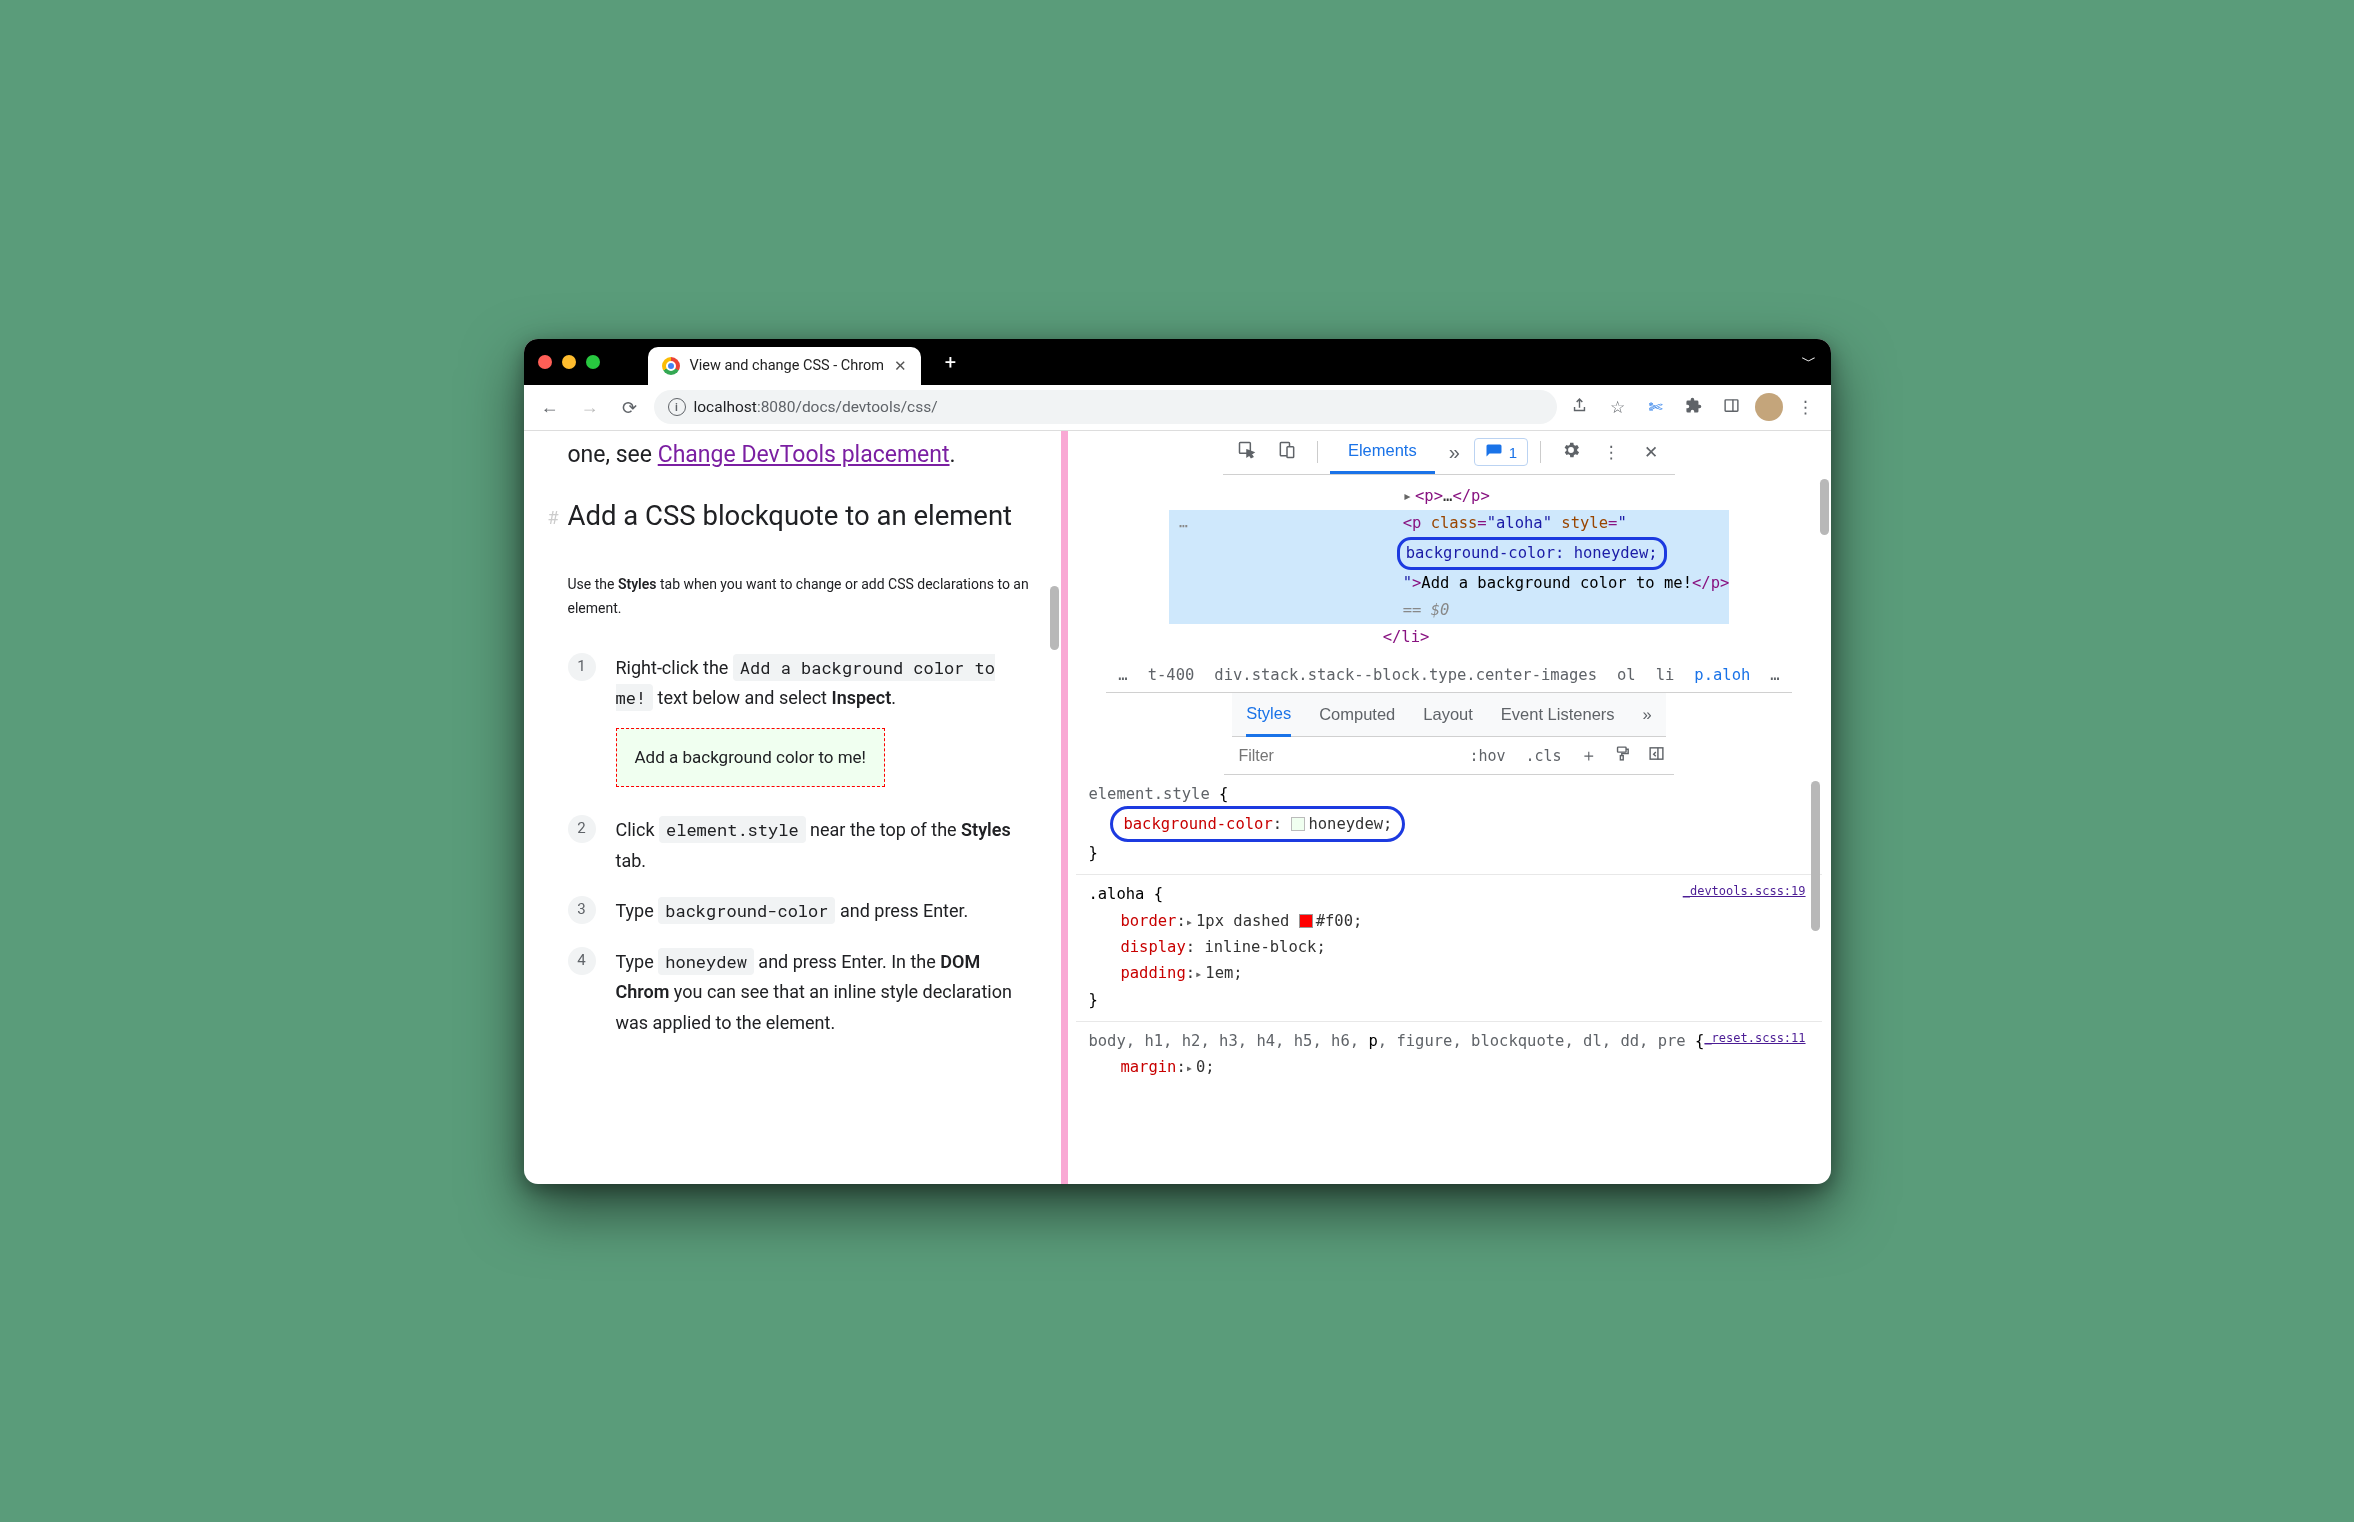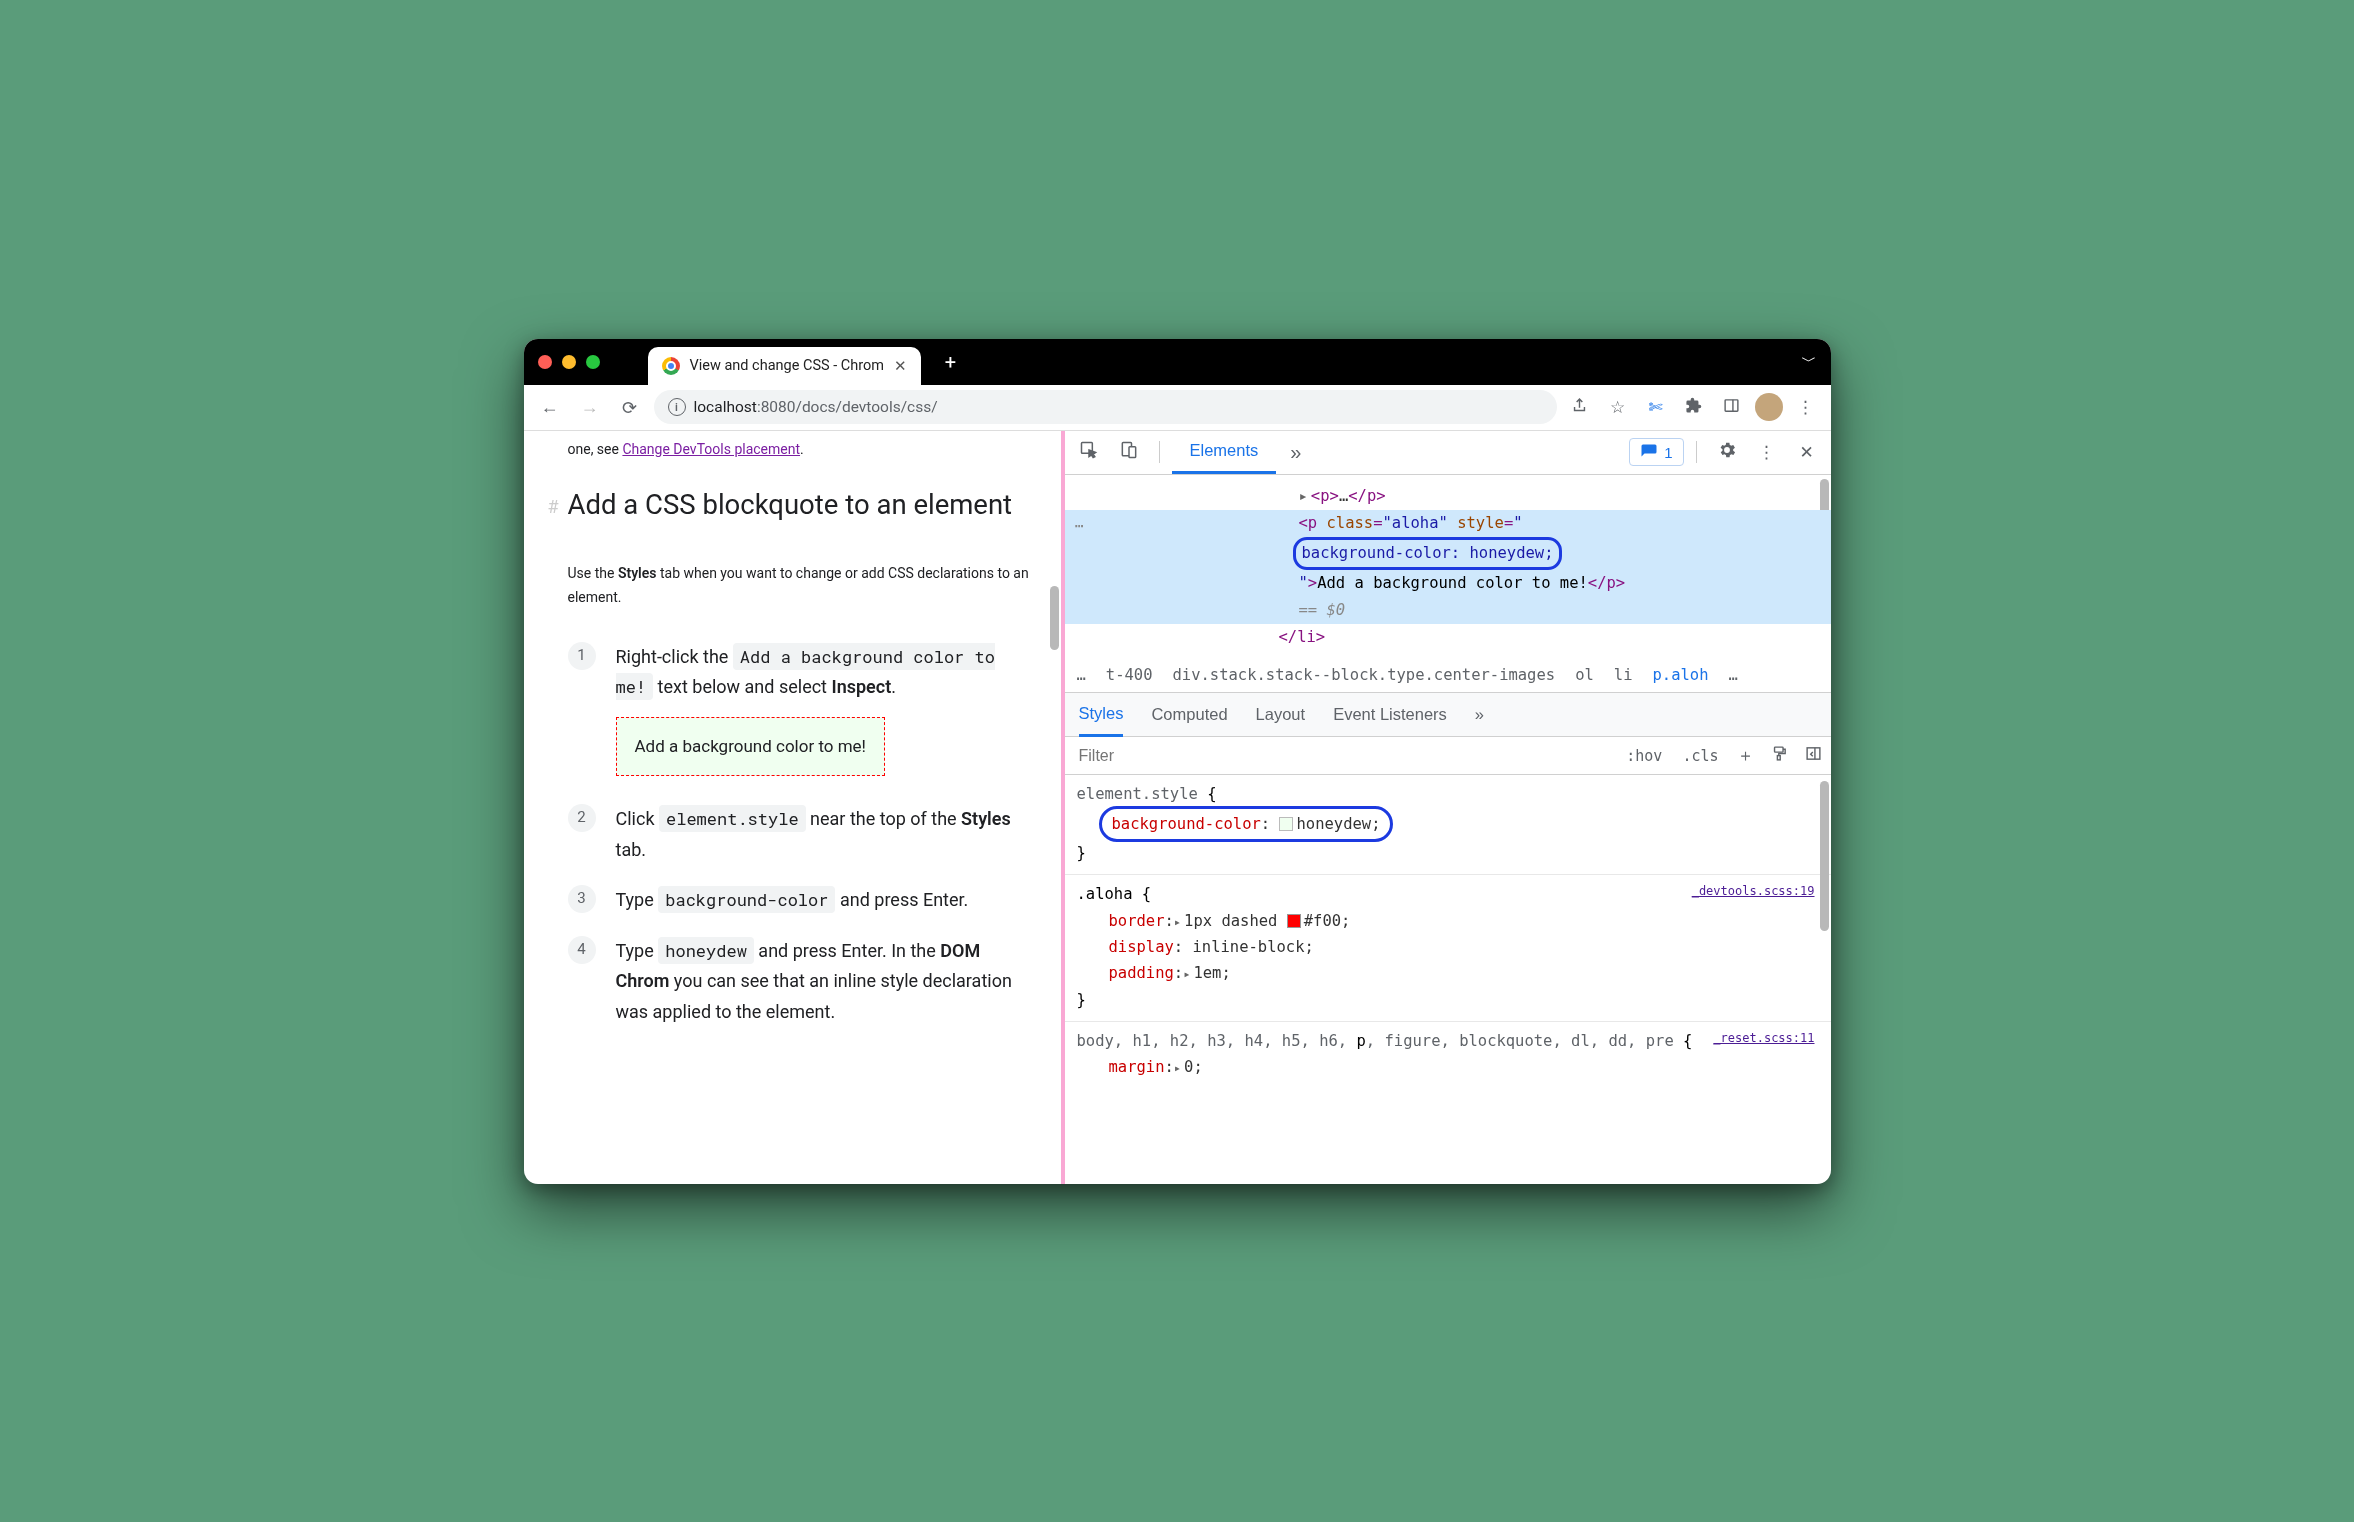--- a/index.html
+++ b/index.html
@@ -73,21 +73,21 @@
 .avatar { width:28px; height:28px; border-radius:50%; background:#c4a57b; }
 
 .content { display: flex; height: calc(100% - 92px); }
 .page {
   width: 537px; padding: 10px 30px 0 44px;
   color:#202124; overflow:hidden;
   font-family: Roboto, -apple-system, sans-serif;
   position: relative;
 }
 .page-scroll-thumb { position:absolute; right:2px; top:155px; width:9px; height:64px; background:#b8b8b8; border-radius:5px; }
-.page .line1 { font-size:14px; }
+.page .line1 { font-size:23px; }
 .page a { color:#7b1fa2; text-decoration:underline; }
 .page h2 { font-size:27.5px; font-weight:400; margin: 30px 0 40px; line-height:1.3; position:relative; }
 .page h2::before { content:"#"; position:absolute; left:-20px; color:#ccc; font-size:18px; top:8px; }
 .page .intro { font-size:14px; line-height:1.7; margin-bottom:32px; }
 .page ol { list-style:none; counter-reset:step; }
 .page li { counter-increment:step; position:relative; padding-left:48px; margin-bottom:20px; font-size:18px; line-height:1.7; }
 .page li::before {
   content:counter(step); position:absolute; left:0; top:0;
   width:28px; height:28px; border-radius:50%; background:#f1f3f4;
   display:flex; align-items:center; justify-content:center;
@@ -98,25 +98,26 @@
   background:#f1f3f4; padding:2px 7px; border-radius:4px;
   font-family: "Roboto Mono", Menlo, monospace; font-size:17px;
 }
 .demo-box {
   border:1.5px dashed #f00; background:#f0fff0;
   padding:14px 18px; margin:14px 0 8px 0;
   font-size:17px; display:inline-block;
 }
 
 .devtools {
-  flex:1; border-left:4px solid #f9a8d4;
+  flex:1; border-left:7px solid #f9a8d4;
   display:flex; flex-direction:column;
   font-family: Menlo, Consolas, monospace;
   font-size:15px; color:#333;
   position:relative;
+  align-items:center;
 }
 .dt-header {
   height:44px; display:flex; align-items:center;
   border-bottom:1px solid #d0d0d0;
   padding:0 6px; gap:4px;
   font-family: -apple-system, sans-serif;
 }
 .dt-hbtn { width:36px; text-align:center; color:#5f6368; font-size:17px; cursor:pointer; }
 .dt-hsep { width:1px; height:22px; background:#ccc; margin:0 8px; }
 .dt-htab {

